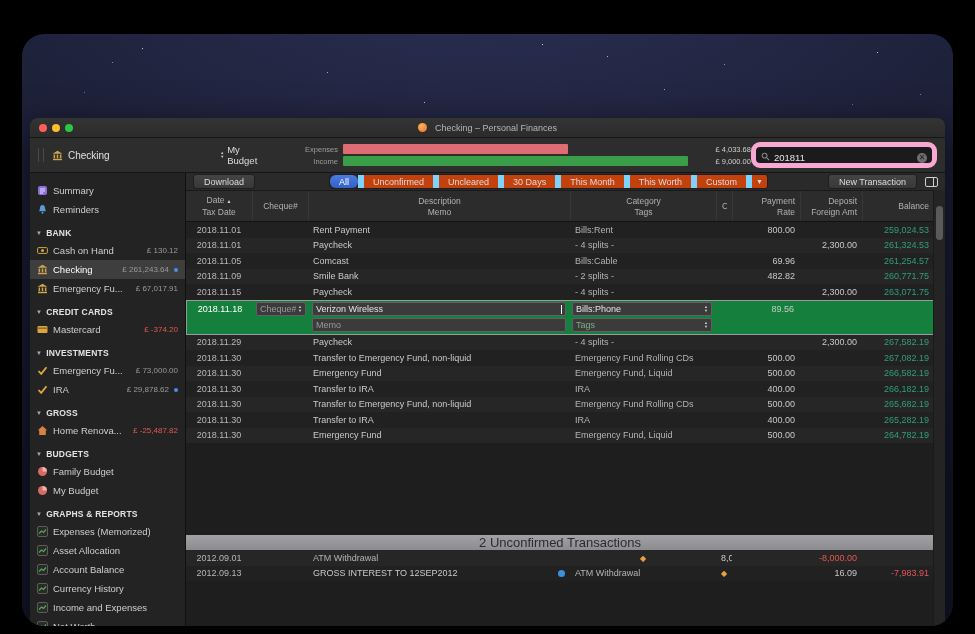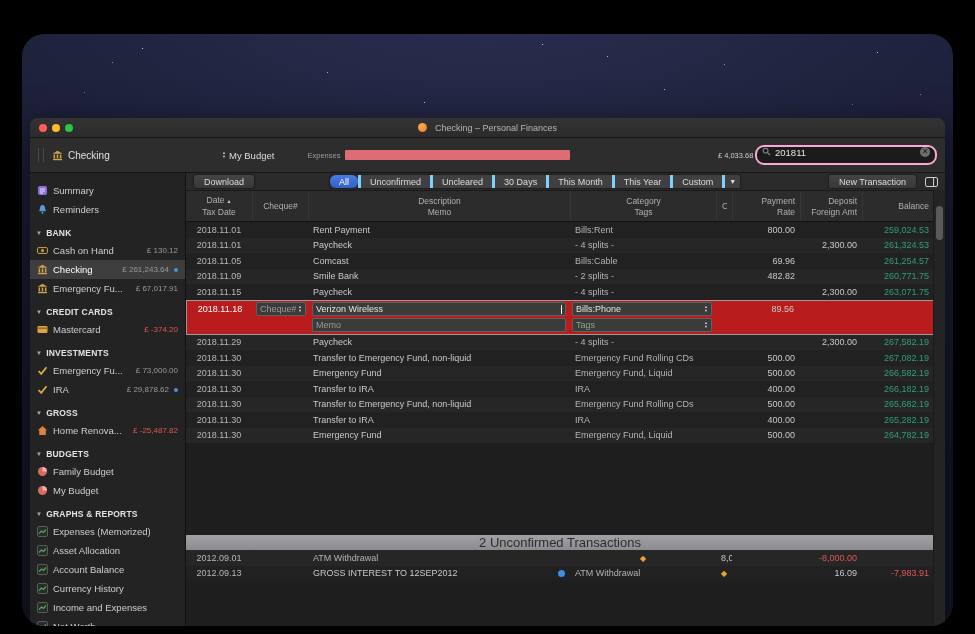--- a/index.html
+++ b/index.html
@@ -30,22 +30,22 @@
   .budget-sel{display:flex;align-items:center;gap:3px;color:#ddd;font-size:9.5px;margin-left:18px;}
   .bars{display:flex;flex-direction:column;gap:2px;margin-left:28px;}
   .bar-row{display:flex;align-items:center;gap:5px;font-size:7.5px;color:#9d9d9d;}
   .bar-label{width:38px;text-align:right;}
   .bar-track{width:345px;height:10px;display:flex;}
   .bar-fill{height:10px;border-radius:1px;}
   .bar-fill.exp{width:225px;background:var(--expense-bar,#de6d73);}
   .bar-fill.inc{width:345px;background:var(--income-bar,#3a9d47);}
   .bar-amt{width:58px;text-align:right;color:#cfcfcf;font-size:7.5px;}
   .tb-spacer{flex:1;}
-  .search{width:168px;height:16px;background:#1b1b1b;border:2px solid #f9a8d4;border-radius:9px;
-    display:flex;align-items:flex-start;padding:0 5px;gap:4px;}
+  .search{width:168px;height:16px;background:#1b1b1b;border:5px solid #f9a8d4;border-radius:9px;
+    display:flex;align-items:flex-end;padding:0 5px;gap:4px;}
   .search input{flex:1;background:transparent;border:none;outline:none;color:#e4e4e4;font-size:9.5px;
     font-family:"Liberation Sans",sans-serif;padding:0;min-width:0;}
   .sclear{width:10px;height:10px;border-radius:50%;background:#6f6f6f;color:#1d1d1d;font-size:8px;line-height:10px;
     text-align:center;flex:0 0 10px;}
   
   .content{flex:1;display:flex;min-height:0;}
   .sidebar{width:155px;flex:0 0 155px;background:#232323;border-right:1px solid #101010;padding-top:8px;
     overflow:hidden;font-size:9.5px;}
   .sb-item{height:19px;display:flex;align-items:center;gap:5px;padding:0 7px;color:#cfcfcf;}
   .sb-item.sel{background:#3e3e3e;color:#fff;}
@@ -59,22 +59,22 @@
   .icn{width:11px;height:11px;flex:0 0 11px;display:inline-flex;align-items:center;justify-content:center;}
   .icn svg{display:block;}
   
   .main{flex:1;display:flex;flex-direction:column;background:#1e1e1e;min-width:0;position:relative;
     --cols:66px 56px 1fr 146px 16px 68px 62px 72px;}
   .filterbar{height:17px;flex:0 0 17px;background:#2a2a2a;border-bottom:1px solid #191919;display:flex;
     align-items:center;padding:0 7px;gap:8px;}
   .btn{background:linear-gradient(#444,#383838);border:1px solid #1e1e1e;border-radius:3px;color:#ddd;
     font-size:9px;height:13px;display:inline-flex;align-items:center;padding:0 10px;}
   .segmented{display:flex;height:13px;border:1px solid #1e1e1e;border-radius:3px;overflow:hidden;margin-left:66px;}
-  .seg{display:inline-flex;align-items:center;padding:0 9px;font-size:9px;color:#ddd;background:#404040;
-    border-left:3px solid #7dd3fc;}
+  .seg{display:inline-flex;align-items:center;padding:0 9px;font-size:9px;color:#ddd;background:#c2410c;
+    border-left:6px solid #7dd3fc;}
   .seg:first-child{border-left:none;}
   .seg.active{background:linear-gradient(var(--accent-blue,#4a7be0),#3462c4);color:#fff;border-radius:6px;}
   .seg.seg-dd{padding:0 4px;font-size:7px;}
   .fb-spacer{flex:1;}
   .paneicon{display:inline-flex;align-items:center;}
   
   .thead{display:grid;grid-template-columns:var(--cols);flex:0 0 30px;background:#2c2c2c;
     border-bottom:1px solid #121212;color:#b2b2b2;font-size:8.5px;margin-right:11px;}
   .th{display:flex;flex-direction:column;justify-content:center;gap:1px;padding:2px 5px;border-left:1px solid #373737;
     line-height:10px;min-width:0;}
@@ -93,21 +93,21 @@
   .c-desc{display:flex;align-items:center;justify-content:space-between;gap:3px;color:#cacaca;}
   .dtext{overflow:hidden;white-space:nowrap;text-overflow:ellipsis;}
   .c-cat{color:#b4b4b4;}
   .num{text-align:right;color:#c9c9c9;}
   .c-bal.pos{color:var(--positive-balance,#2f9e7d);}
   .c-bal.neg,.num.neg{color:var(--negative,#e25753);}
   .bdot{width:7px;height:7px;border-radius:50%;background:#3d8fe0;flex:0 0 7px;}
   .odiam{color:#e8a23c;font-size:8px;}
   .c-c{text-align:center;padding:0 2px;}
   
-  .edit-block{border:1px solid #9b9b9b;background:#b91c1c;margin:0;flex:0 0 33px;display:flex;flex-direction:column;}
+  .edit-block{border:1px solid #9b9b9b;background:#15803d;margin:0;flex:0 0 33px;display:flex;flex-direction:column;}
   .erow,.mrow{display:grid;grid-template-columns:var(--cols);align-items:center;height:17px;flex:0 0 17px;font-size:9px;background:transparent;}
   .mrow{height:15px;flex:0 0 15px;}
   .edate{color:#fff;}
   .field{background:#3b3b3b;border:1px solid #616161;border-radius:2px;height:12px;display:flex;
     align-items:center;padding:0 3px;gap:2px;min-width:0;flex:1;}
   .fwrap{display:flex;padding:0 3px;min-width:0;}
   .f-text{overflow:hidden;white-space:nowrap;color:#e2e2e2;flex:1;}
   .f-text.dim{color:#9a9a9a;}
   .f-text.tags{color:#7fae7f;}
   .caret{width:1px;height:9px;background:#fff;flex:0 0 1px;}
@@ -164,20 +164,27 @@
           </span>
         <span>My Budget</span>
       </div>
       <div class="bars">
         <div class="bar-row">
           <span class="bar-label">Expenses</span>
           <span class="bar-track">
               <span class="bar-fill exp"></span>
             </span>
           <span class="bar-amt">£ 4,033.68</span>
+        </div>
+        <div class="bar-row">
+          <span class="bar-label">Income</span>
+          <span class="bar-track">
+              <span class="bar-fill inc"></span>
+            </span>
+          <span class="bar-amt">£ 9,000.00</span>
         </div>
       </div>
       <span class="tb-spacer"></span>
       <div class="search">
         <span>
           <svg width="9" height="9" viewBox="0 0 10 10">
               <circle cx="4" cy="4" r="2.7" fill="none" stroke="#8a8a8a" stroke-width="1.2"></circle>
               <path d="M6.2 6.2 9 9" stroke="#8a8a8a" stroke-width="1.3"></path>
             </svg>
         </span>
@@ -382,21 +389,21 @@
       <div class="main">
 
         <div class="filterbar">
           <span class="btn">Download</span>
           <span class="segmented">
               <span class="seg active">All</span>
               <span class="seg">Unconfirmed</span>
               <span class="seg">Uncleared</span>
               <span class="seg">30 Days</span>
               <span class="seg">This Month</span>
-              <span class="seg">This Year</span>
+              <span class="seg">This Worth</span>
               <span class="seg">Custom</span>
               <span class="seg seg-dd">▼</span>
             </span>
           <span class="fb-spacer"></span>
           <span class="btn">New Transaction</span>
           <span class="paneicon">
             <svg width="13" height="10" viewBox="0 0 13 10">
                 <rect x="0.5" y="0.5" width="12" height="9" rx="1.5" fill="none" stroke="#cfcfcf"></rect>
                 <line x1="8.5" y1="0.5" x2="8.5" y2="9.5" stroke="#cfcfcf"></line>
               </svg>

